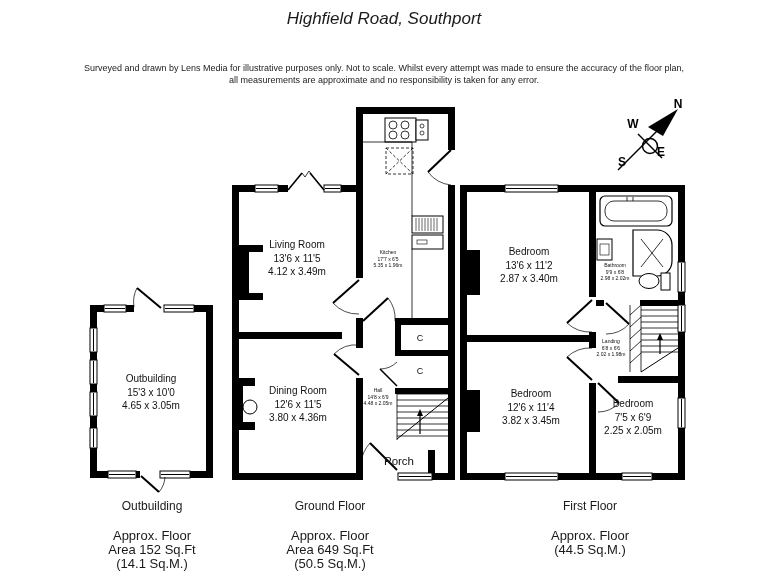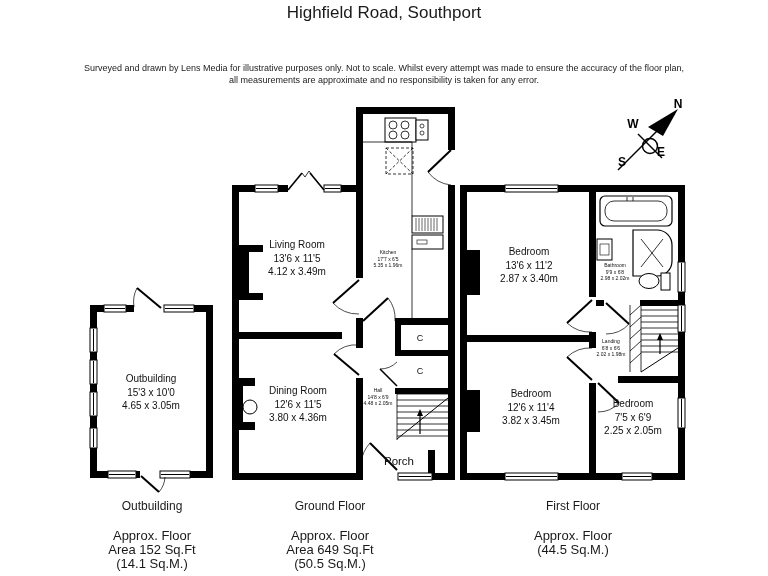--- a/index.html
+++ b/index.html
@@ -1,19 +1,19 @@
 <!DOCTYPE html>
 <html><head>
 <meta charset="utf-8">
 <style>
   html,body{margin:0;padding:0;background:#fff;}
   body{font-family:"Liberation Sans",sans-serif;color:#1a1a1a;}
   #canvas{position:relative;width:768px;height:576px;background:#fff;overflow:hidden;}
   .hdr{position:absolute;left:0;right:0;text-align:center;}
-  #title{top:3px;font-size:17px;}
+  #title{top:9px;font-size:17px;font-style:italic;}
   #subtitle{top:32px;font-size:17px;}
   #disclaimer{top:63px;font-size:9px;line-height:11.5px;color:#222;}
   svg.plan{position:absolute;top:0;left:0;}
   .lbl{position:absolute;transform:translate(-50%,-50%);text-align:center;white-space:nowrap;color:#111;}
   .lbl-big{font-size:10px;line-height:13.5px;}
   .lbl-sm{font-size:5px;line-height:6.5px;}
   .lbl-c{font-size:9px;}
   .lbl-porch{font-size:11.5px;}
   .compass-letter{position:absolute;transform:translate(-50%,-50%);font-size:12px;font-weight:bold;color:#000;}
   .caption{position:absolute;width:200px;top:499px;text-align:center;}
@@ -359,21 +359,21 @@
     </div>
   </div>
   <div class="caption" style="left:230px">
     <div class="t">Ground Floor</div>
     <div class="a">
       <div>Approx. Floor</div>
       <div>Area 649 Sq.Ft</div>
       <div>(50.5 Sq.M.)</div>
     </div>
   </div>
-  <div class="caption" style="left:473px">
+  <div class="caption" style="left:490px">
     <div class="t">First Floor</div>
     <div class="a">
       <div>Approx. Floor</div>
       <div>(44.5 Sq.M.)</div>
     </div>
   </div>
 
 </div>
 
 </body></html>

